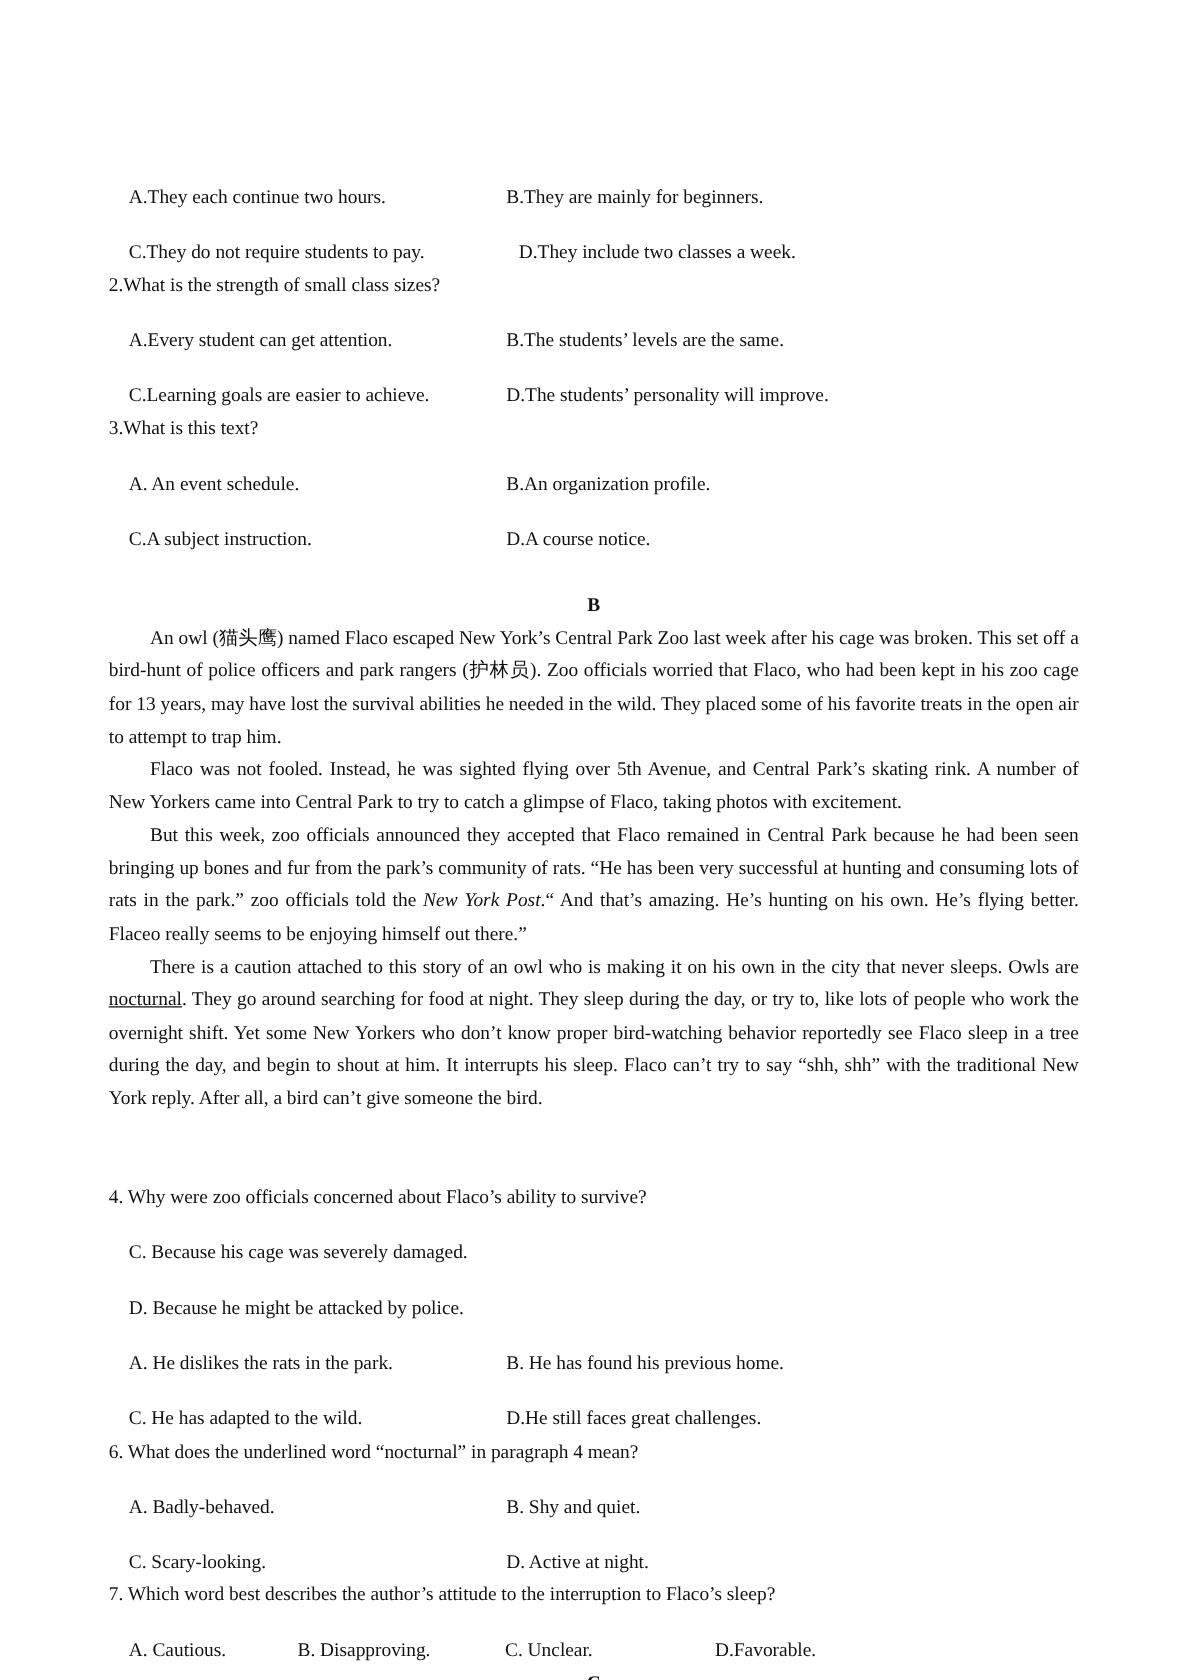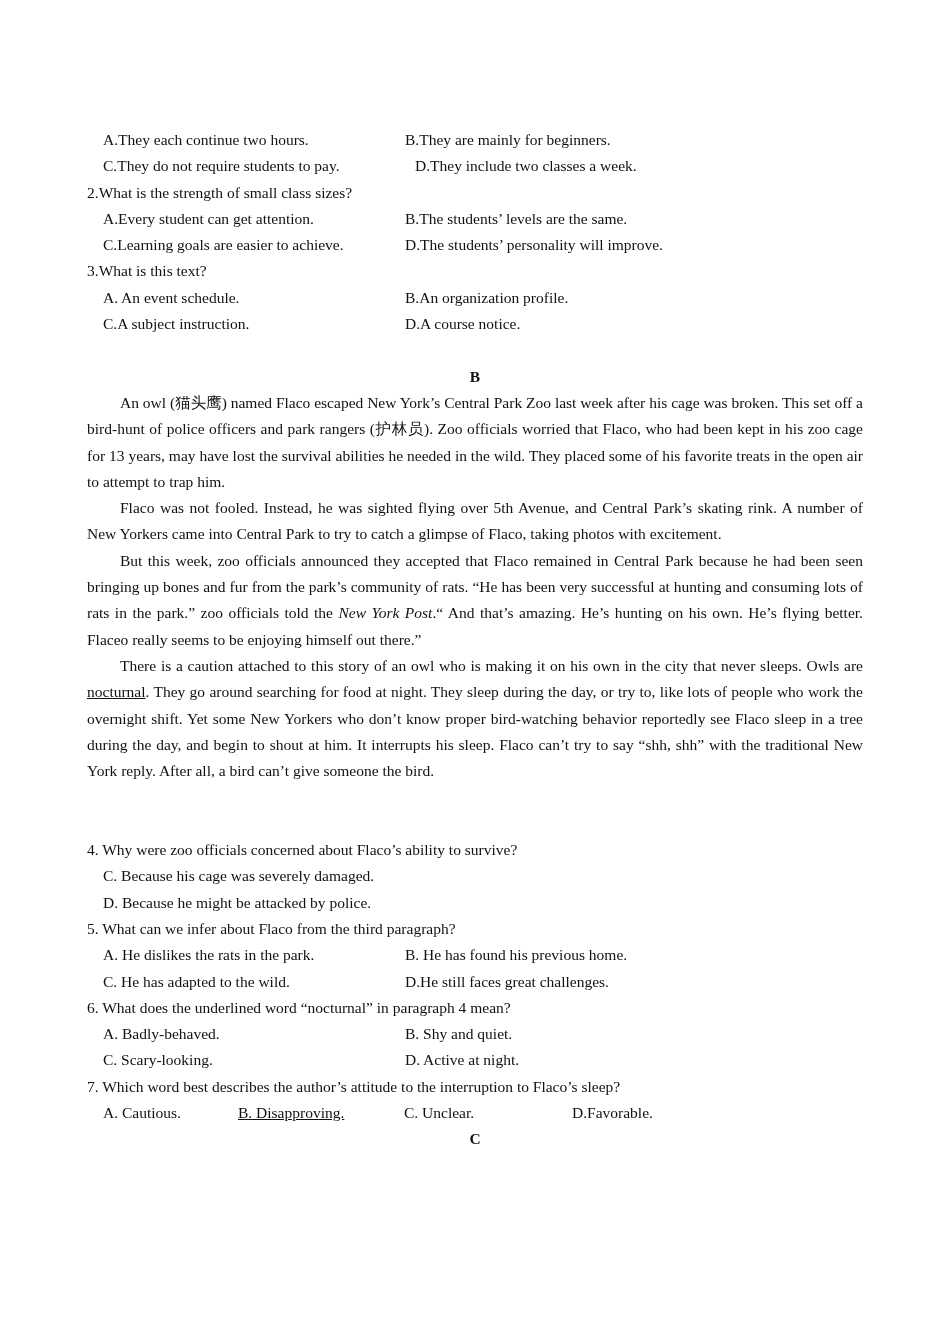--- a/index.html
+++ b/index.html
@@ -2,25 +2,25 @@
 <html><head>
   <meta charset="utf-8">
   <style>
     html, body { margin: 0; padding: 0; background: #ffffff; }
     body {
       width: 950px; height: 1344px; position: relative; overflow: hidden;
       font-family: "Liberation Serif", "DejaVu Serif", serif;
       font-size: 15.5px; color: #111111;
     }
     .page { position: absolute; left: 87px; top: 127px; width: 776px; }
-    .opt-row { position: relative; height: 26.3px; line-height: 26.3px; white-space: nowrap; }
+    .opt-row { position: relative; height: 26.3px; line-height: 26.3px; white-space: nowrap; margin-top: 18px; }
     .opt { position: absolute; top: 0; }
     .c1 { left: 16px; }
     .c2 { left: 318px; }
-    .c2b { left: 151px; text-decoration: underline; }
+    .c2b { left: 151px; }
     .c4 { left: 485px; }
     .section-title { text-align: center; font-weight: bold; height: 26.3px; line-height: 26.3px; }
     .para { text-align: justify; text-align-last: left; line-height: 26.3px; text-indent: 33px; margin: 0; }
     .para .u { text-decoration: underline; }
     .para i { font-style: italic; margin-top: 36px; }
     .question { height: 26.3px; line-height: 26.3px; white-space: nowrap; }
   </style>
 </head>
 <body>
 
@@ -67,21 +67,20 @@
   <div style="height:52.6px"></div>
 
   <div class="question">4. Why were zoo officials concerned about Flaco’s ability to survive?</div>
   <div class="opt-row">
       <span class="opt c1">C. Because his cage was severely damaged.</span>
     </div>
   <div class="opt-row">
       <span class="opt c1">D. Because he might be attacked by police.</span>
     </div>
 
-  <div class="question">5. What can we infer about Flaco from the third paragraph?</div>
   <div class="opt-row">
     <span class="opt c1">A. He dislikes the rats in the park.</span>
     <span class="opt c2">B. He has found his previous home.</span>
   </div>
   <div class="opt-row">
     <span class="opt c1">C. He has adapted to the wild.</span>
     <span class="opt c2">D.He still faces great challenges.</span>
   </div>
 
   <div class="question">6. What does the underlined word “nocturnal” in paragraph 4 mean?</div>

